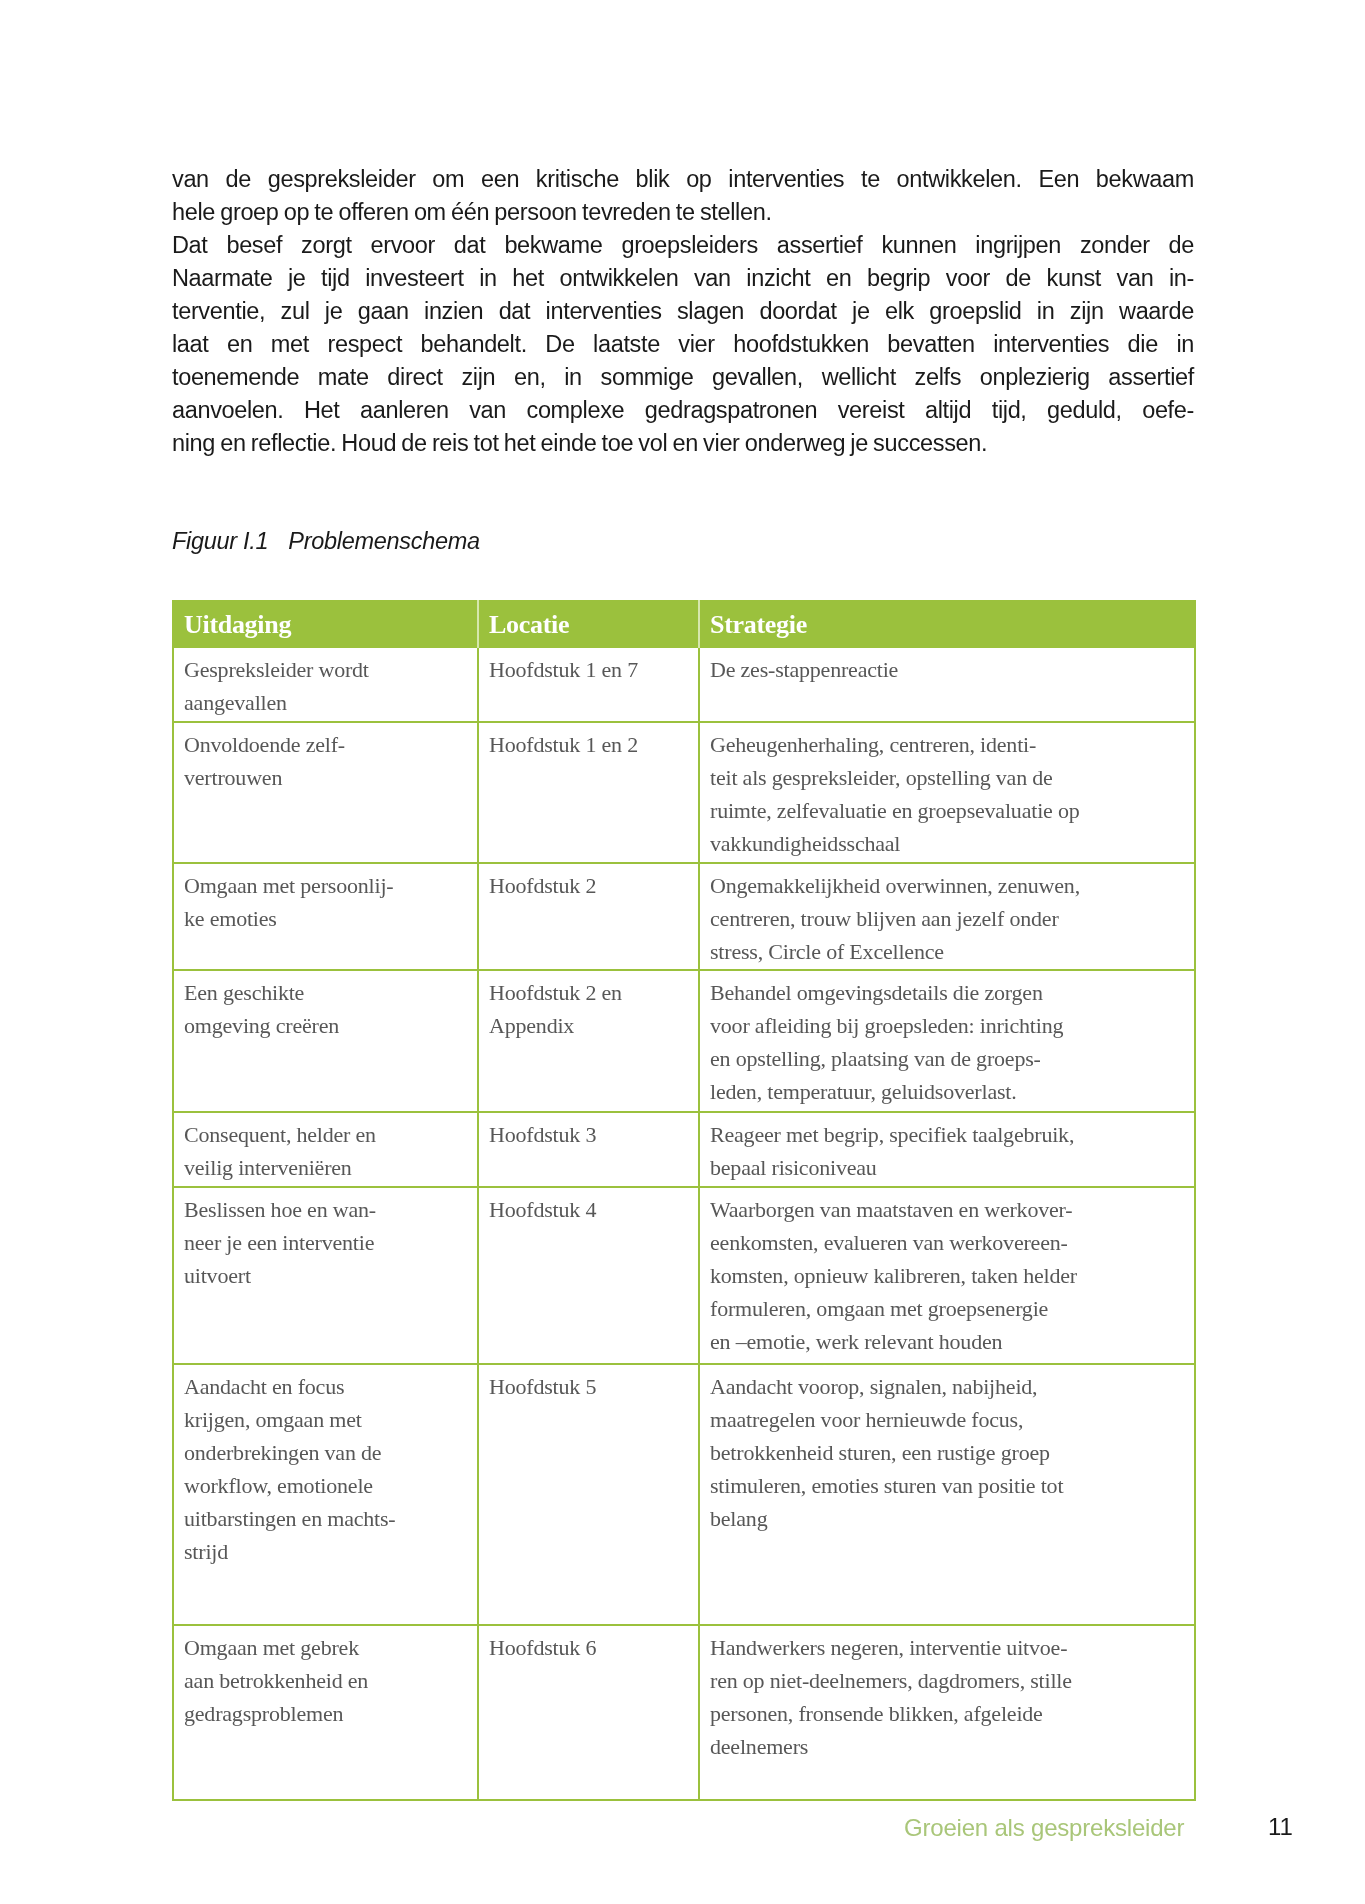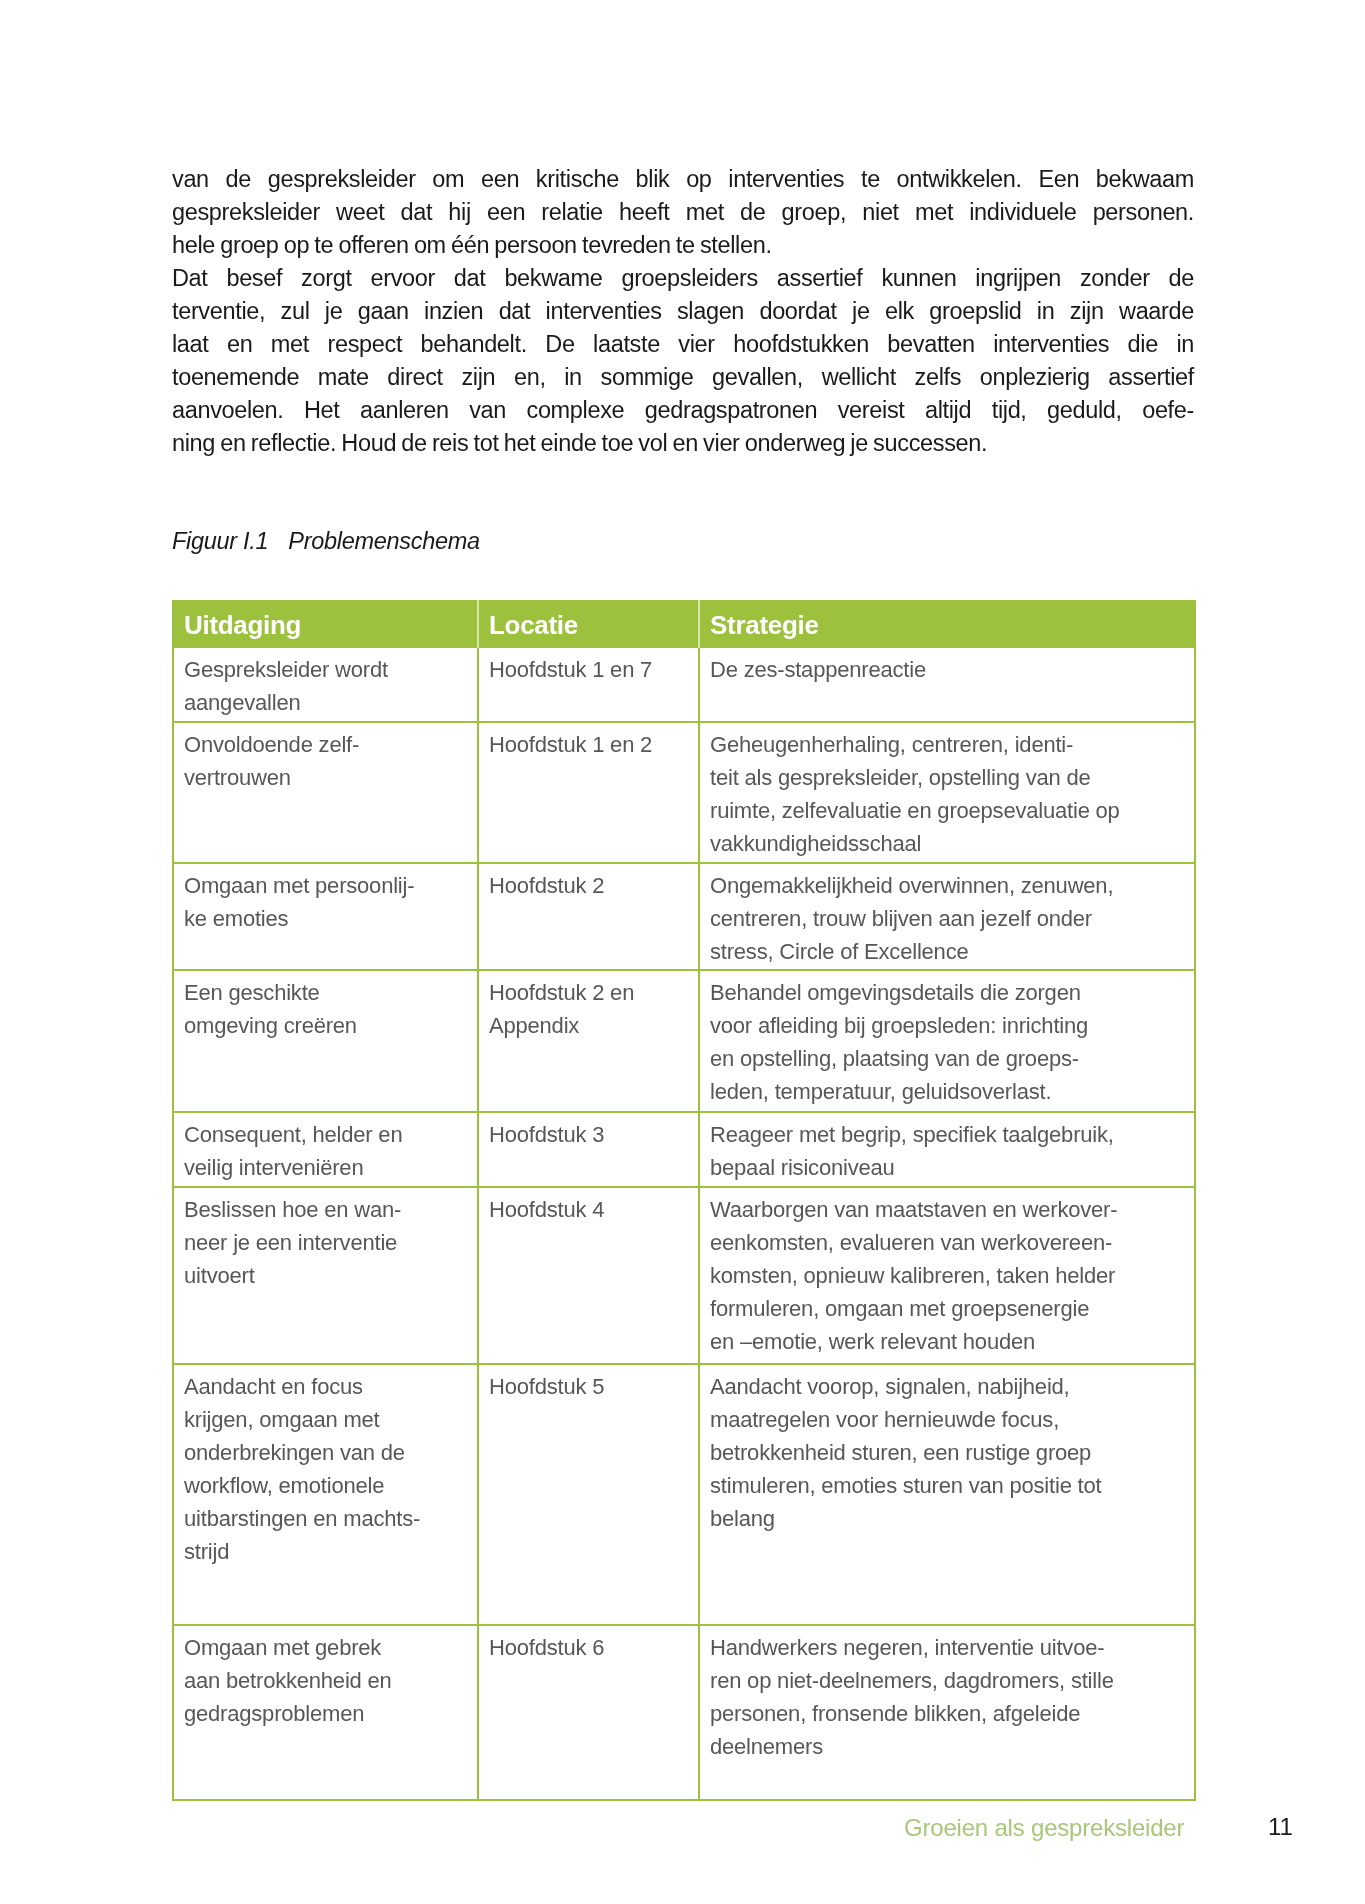--- a/index.html
+++ b/index.html
@@ -14,21 +14,21 @@
   .body-text .line.just { text-align: justify; text-align-last: justify; white-space: normal; }
   .caption {
     position: absolute; left: 172px; top: 528px;
     font-family: "Liberation Sans", sans-serif; font-style: italic; font-size: 23.5px;
     color: #1a1a1a; letter-spacing: -0.3px; white-space: pre;
   }
   .caption .gap { display: inline-block; width: 20px; }
   table.schema {
     position: absolute; left: 172px; top: 600px; width: 1022px;
     border-collapse: collapse; table-layout: fixed;
-    font-family: Liberation Sans, sans-serif;
+    font-family: Liberation Serif, serif;
     border-radius: 28px;
   }
   table.schema col.c1 { width: 305px; }
   table.schema col.c2 { width: 221px; }
   table.schema col.c3 { width: 496px; }
   table.schema th {
     background: #9bc13d; color: #ffffff; font-weight: bold; font-size: 26px;
     text-align: left; padding: 4px 10px 0 10px; height: 42px; vertical-align: middle;
     border-left: 2px solid #d6e7ad; border-right: 2px solid #d6e7ad;
     letter-spacing: -0.3px;
@@ -51,23 +51,23 @@
     font-family: "Liberation Sans", sans-serif; font-size: 24px; color: #1a1a1a;
   }
 </style>
 </head>
 <body>
 
 <div class="page">
 
   <div class="body-text">
     <span class="line just">van de gespreksleider om een kritische blik op interventies te ontwikkelen. Een bekwaam</span>
-    <span class="line just">gespreksleider weet dat hij een relatie heeft met de groep, niet met individuele personen.</span>
     <span class="line">hele groep op te offeren om één persoon tevreden te stellen.</span>
     <span class="line just">Dat besef zorgt ervoor dat bekwame groepsleiders assertief kunnen ingrijpen zonder de</span>
+    <span class="line just">Naarmate je tijd investeert in het ontwikkelen van inzicht en begrip voor de kunst van in-</span>
     <span class="line just">terventie, zul je gaan inzien dat interventies slagen doordat je elk groepslid in zijn waarde</span>
     <span class="line just">laat en met respect behandelt. De laatste vier hoofdstukken bevatten interventies die in</span>
     <span class="line just">toenemende mate direct zijn en, in sommige gevallen, wellicht zelfs onplezierig assertief</span>
     <span class="line just">aanvoelen. Het aanleren van complexe gedragspatronen vereist altijd tijd, geduld, oefe-</span>
     <span class="line">ning en reflectie. Houd de reis tot het einde toe vol en vier onderweg je successen.</span>
   </div>
 
   <div class="caption"><span>Figuur I.1</span><span class="gap"></span><span>Problemenschema</span></div>
 
   <table class="schema">

